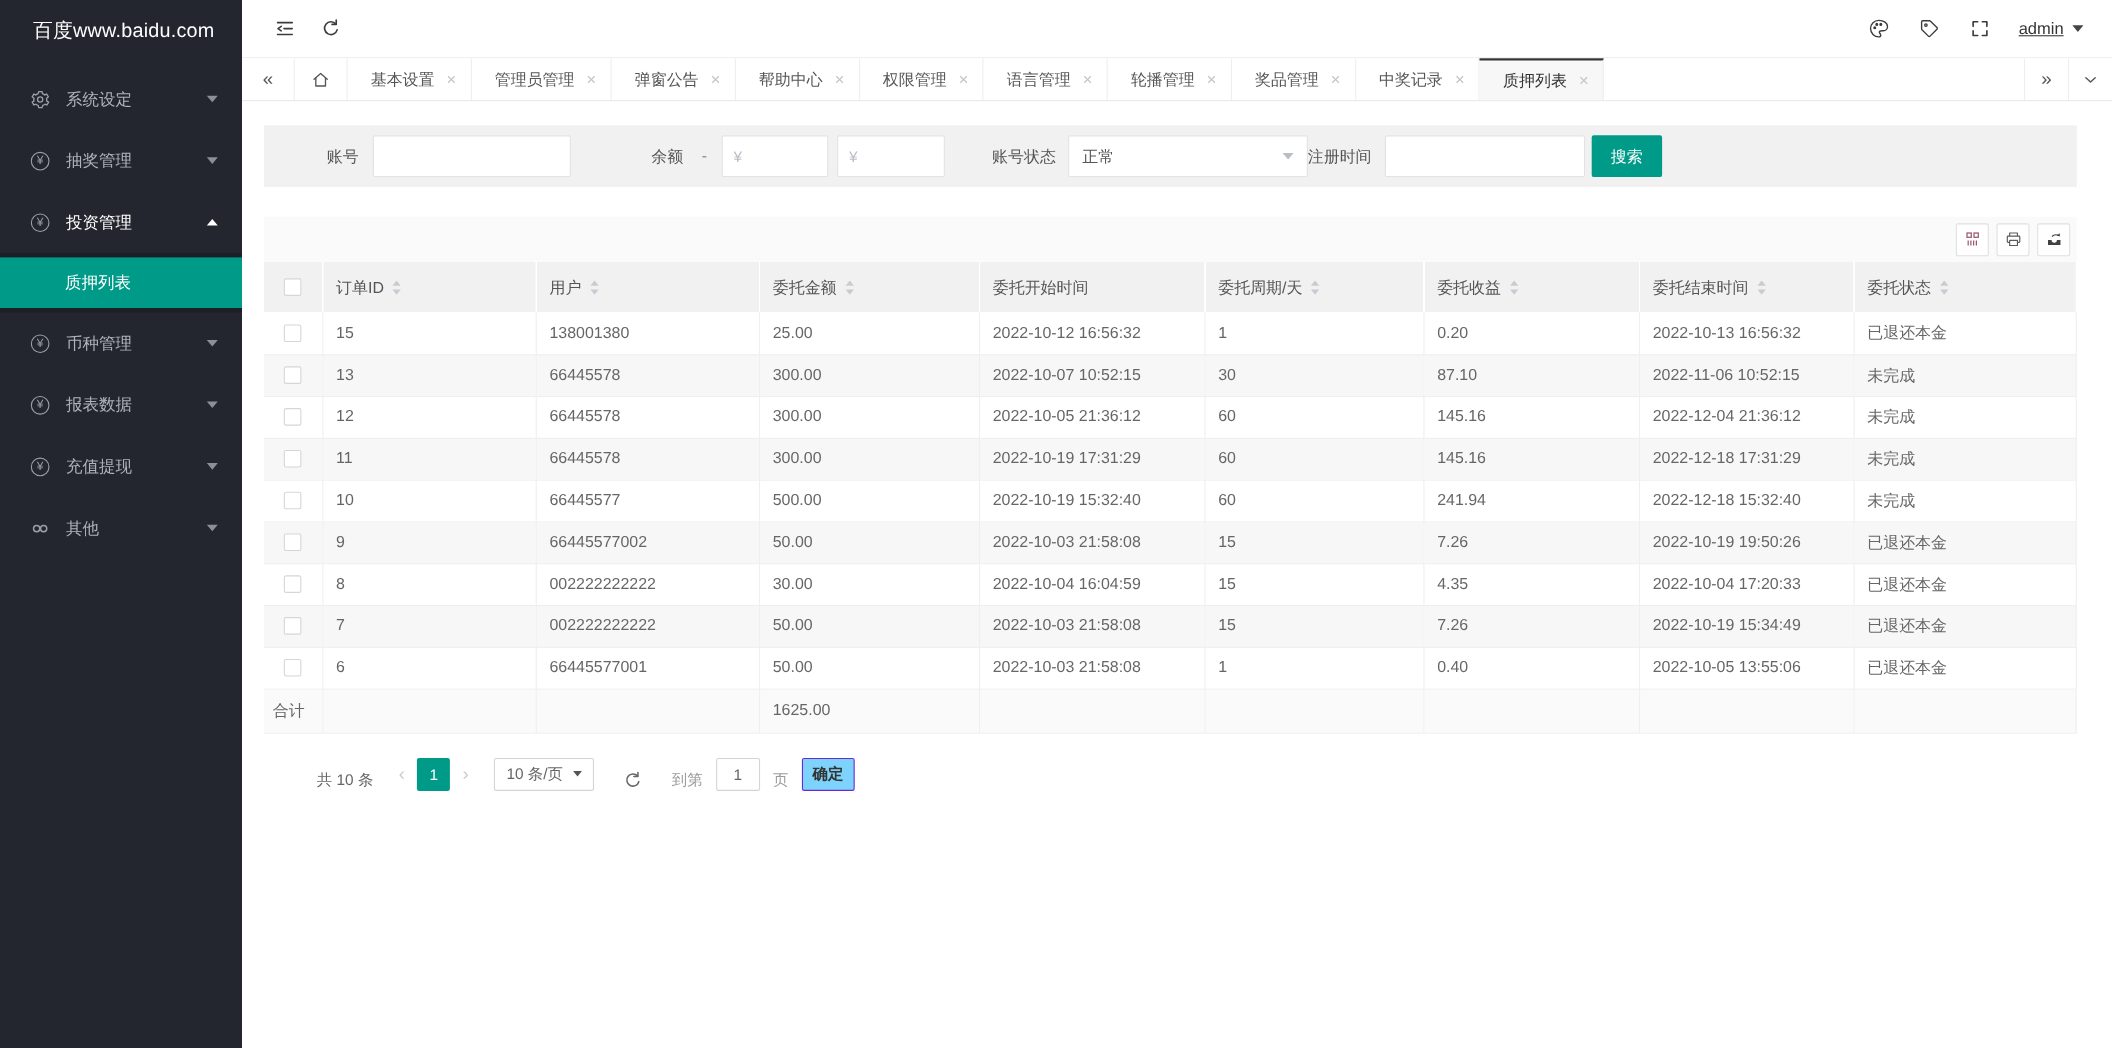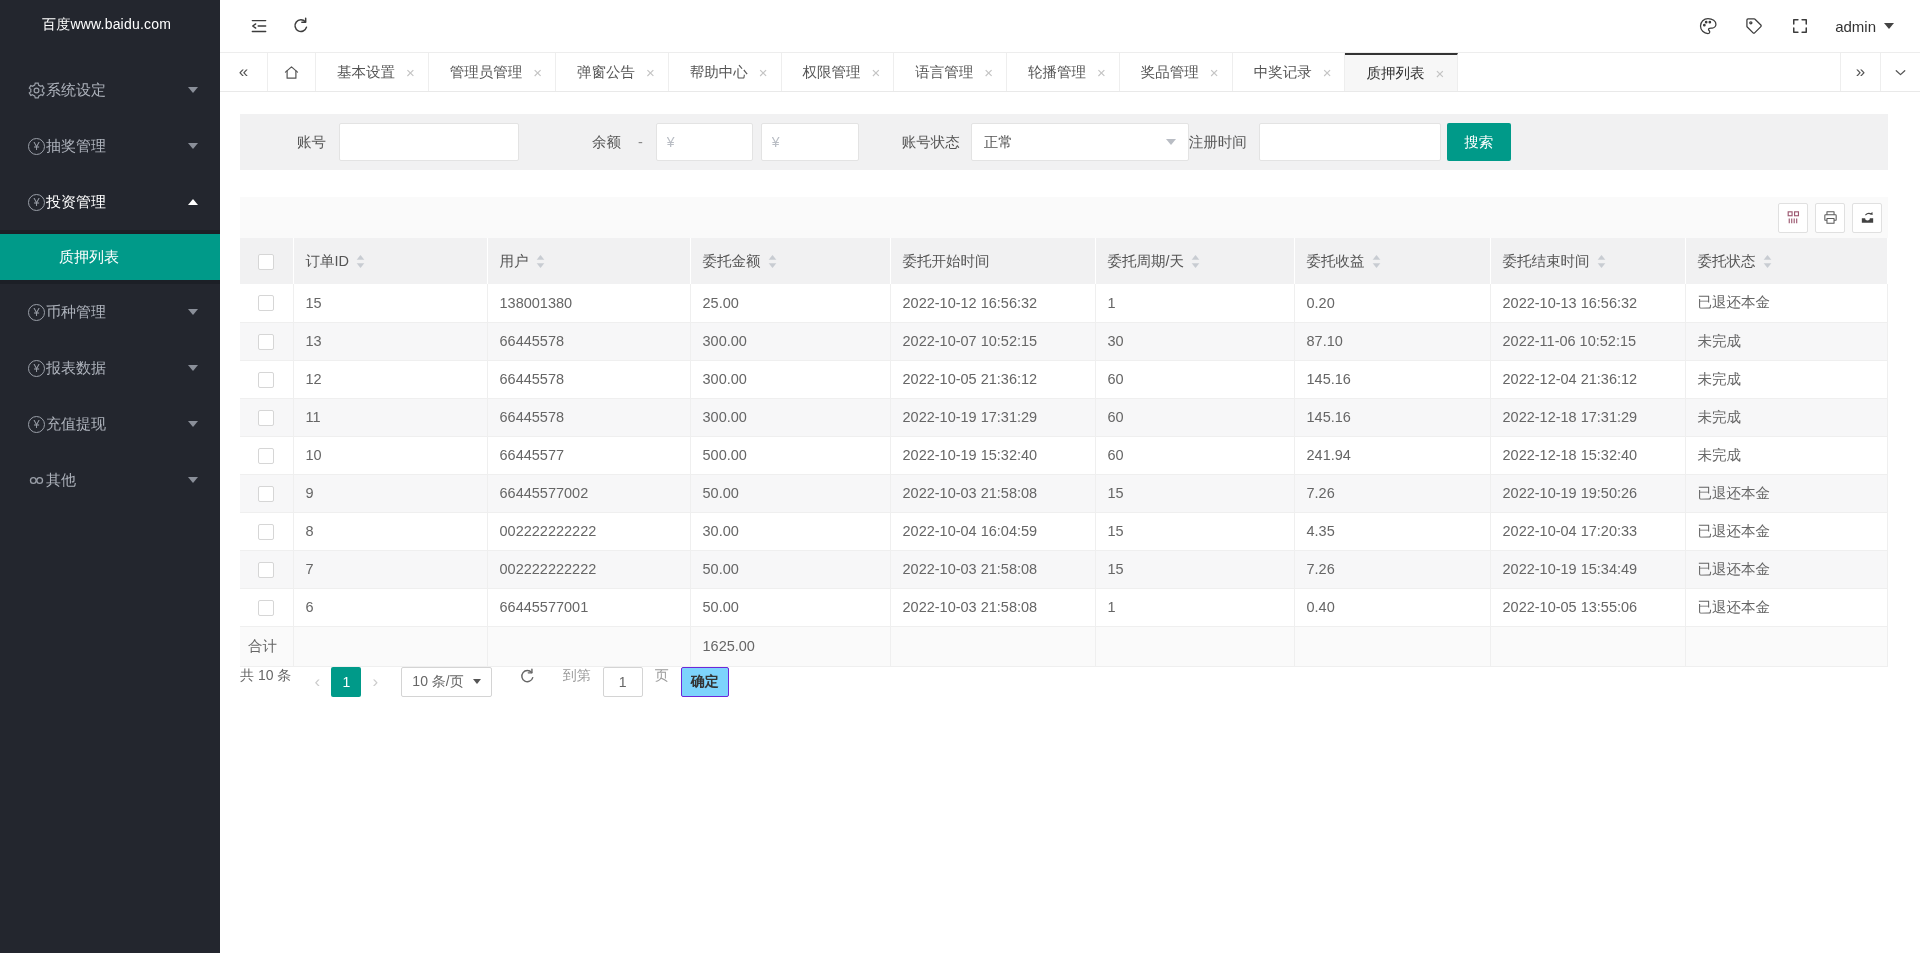--- a/index.html
+++ b/index.html
@@ -2,25 +2,25 @@
 <html style="--accent: #009a89;"><head>
 <meta charset="utf-8">
 <style>
   * { margin:0; padding:0; box-sizing:border-box; }
   html,body { width:1920px; height:953px; overflow:hidden; background:#fff;
     font-family:"Liberation Sans","DejaVu Sans",sans-serif; }
   .app { display:flex; width:1920px; height:953px; }
 
   
   .sidebar { width:220px; background:#23262e; flex:0 0 220px; color:#aeb3bc; }
-  .logo { height:62px; display:flex; align-items:flex-start; padding:16px 0 0 42px;
-    color:#fff; font-size:14px; letter-spacing:.2px; }
+  .logo { height:62px; display:flex; align-items:flex-start; padding:16px 0 0 30px;
+    color:#fff; font-size:18px; letter-spacing:.2px; }
   .side-item { height:56px; display:flex; align-items:center; padding:0 22px 0 27px;
     font-size:15px; color:#aeb3bc; cursor:pointer; }
-  .side-item .side-label { }
+  .side-item .side-label { margin-left:14px; }
   .side-item.expanded { color:#fff; }
   .side-item.expanded .side-label { color:#fff; }
   .icn { display:inline-flex; align-items:center; justify-content:center; }
   .side-ic { width:19px; height:19px; color:#9a9fa8; }
   .side-ic svg { width:19px; height:19px; }
   .yen-circle { width:17px; height:17px; border:1.4px solid currentColor; border-radius:50%;
     font-size:11px; line-height:15px; text-align:center; display:inline-block; }
   .caret { margin-left:auto; width:0; height:0; border-left:5px solid transparent;
     border-right:5px solid transparent; }
   .caret.down { border-top:6px solid #8a8f99; }
@@ -31,21 +31,21 @@
   .side-sub-item.active { background:var(--accent); color:#fff; }
 
   
   .main { flex:1; min-width:0; display:flex; flex-direction:column; background:#fff; }
 
   .topbar { height:53px; display:flex; align-items:center; border-bottom:1px solid #ededed;
     padding:0 26px 0 18px; color:#3c3c3c; }
   .tb-btn { width:42px; height:40px; display:flex; align-items:center; justify-content:center;
     cursor:pointer; color:#3c3c3c; }
   .tb-btn svg { width:20px; height:20px; }
-  .tb-right { margin-left:auto; display:flex; align-items:center; gap:4px; }
+  .tb-right { margin-left:auto; display:flex; align-items:center; gap:4px;text-decoration:underline; }
   .admin-box { display:flex; align-items:center; gap:8px; font-size:15px; color:#333;
     cursor:pointer; margin-left:10px; }
   .admin-caret { width:0; height:0; border-left:5px solid transparent; border-right:5px solid transparent;
     border-top:6px solid #444; }
 
   .tabbar { height:39px; display:flex; align-items:stretch; border-bottom:1px solid #e9e9e9;
     background:#fff; font-size:14.5px; color:#555; }
   .nav-cell { width:48px; display:flex; align-items:center; justify-content:center;
     border-right:1px solid #eee; cursor:pointer; color:#555; font-size:17px; }
   .nav-cell svg { width:17px; height:17px; }
@@ -86,21 +86,21 @@
   th.cb-col, td.cb-col { text-align:center; padding-left:0; }
   td { height:38px; color:#666; padding-left:12px; border-right:1px solid #efefef;
     border-bottom:1px solid #efefef; white-space:nowrap; overflow:hidden; }
   tbody tr:nth-child(even) td { background:#f7f7f8; }
   tr.sum-row td { background:#fafafa !important; height:40px; color:#666; }
   tr.sum-row td.sum-label-cell { padding-left:8px; }
   .cb { width:16px; height:16px; border:1px solid #d6d6d6; border-radius:2px; background:#fff;
     display:inline-block; vertical-align:middle; cursor:pointer; }
   .sort-ic { display:inline-block; vertical-align:-2px; margin-left:7px; }
 
-  .pager { height:52px; display:flex; align-items:flex-start; font-size:14px; color:#666; }
+  .pager { height:52px; display:flex; align-items:flex-end; font-size:14px; color:#666;margin-left:48px; }
   .pg-total { margin-right:12px; }
   .pg-arrow { width:28px; height:30px; display:flex; align-items:center; justify-content:center;
     color:#ccc; font-size:17px; cursor:pointer; }
   .pg-cur { width:30px; height:30px; background:var(--accent); color:#fff; border-radius:2px;
     display:flex; align-items:center; justify-content:center; cursor:pointer; }
   .pg-size { height:30px; border:1px solid #d4d4d4; border-radius:2px; background:#fff;
     display:flex; align-items:center; gap:9px; padding:0 10px; margin-left:12px; cursor:pointer; }
   .pg-size .sel-caret { border-top-color:#555; border-left-width:4px; border-right-width:4px; border-top-width:5px; }
   .pg-refresh { margin-left:26px; color:#666; cursor:pointer; display:flex; }
   .pg-refresh svg { width:19px; height:19px; }

